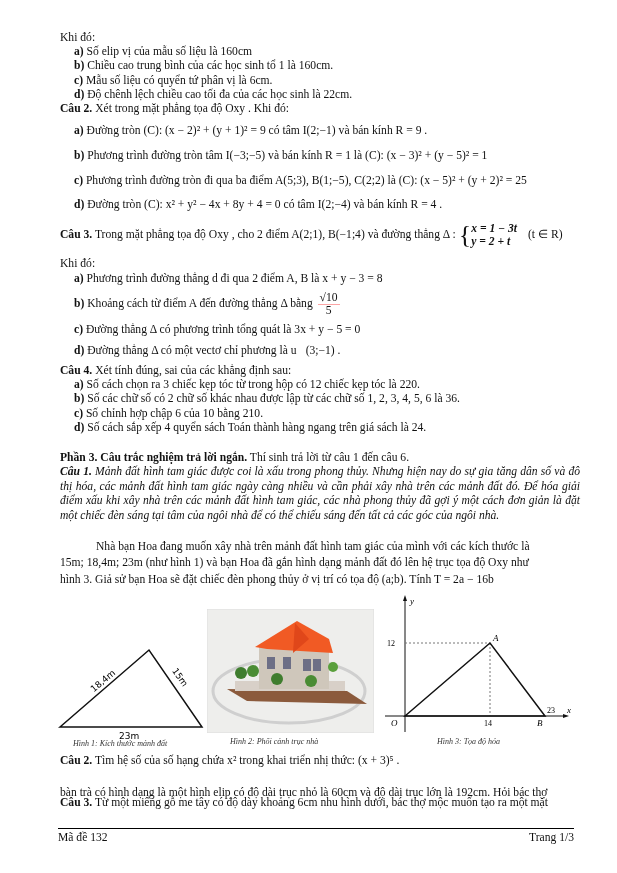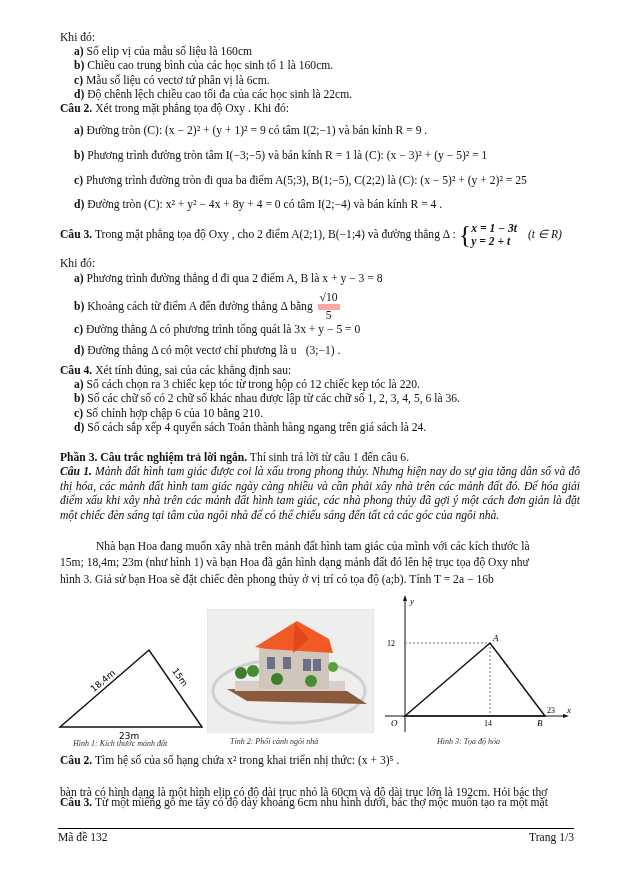--- a/index.html
+++ b/index.html
@@ -1,38 +1,38 @@
 <!DOCTYPE html>
 <html><head>
 <meta charset="utf-8">
 <style>
   html, body { margin:0; padding:0; background:#ffffff; }
   body { width:617px; height:873px; position:relative; overflow:hidden;
          font-family:"Liberation Serif", serif; color:#111; font-size:11.6px; }
   .ln { position:absolute; left:60px; white-space:nowrap; line-height:14px; }
   .ind { left:74px; }
   .b { font-weight:bold; }
-  .m { font-style:italic; }
+  .m { }
   .para { position:absolute; left:60px; width:520px; line-height:14.6px; text-align:justify;font-style:italic; }
   .fig { position:absolute; }
   .cap { position:absolute; font-style:italic; font-size:8px; color:#333; white-space:nowrap; }
   .footer-line { position:absolute; left:58px; width:516px; top:828px; border-top:1px solid #000; }
   .frac { display:inline-block; vertical-align:middle; text-align:center; line-height:12px; margin:0 2px; }
-  .frac .num { display:block; border-bottom:6px solid #fca5a5; padding:0 2px;text-align:center; }
+  .frac .num { display:block; border-bottom:1px solid #fca5a5; padding:0 2px;text-align:center; }
   .frac .den { display:block; }
   .brace { display:inline-block; vertical-align:middle; font-size:26px; line-height:26px; }
   .sys { display:inline-block; vertical-align:middle; line-height:13px; font-style:italic;font-weight:bold; }
 </style>
 </head>
 <body>
 
 <div class="ln" style="top:31px">Khi đó:</div>
 <div class="ln ind" style="top:45px"><span class="b">a)</span> <span>Số elip vị của mẫu số liệu là 160cm</span></div>
 <div class="ln ind" style="top:59px"><span class="b">b)</span> <span>Chiều cao trung bình của các học sinh tổ 1 là 160cm.</span></div>
-<div class="ln ind" style="top:74px"><span class="b">c)</span> <span>Mẫu số liệu có vectơ tứ phân vị là 6cm.</span></div>
+<div class="ln ind" style="top:74px"><span class="b">c)</span> <span>Mẫu số liệu có quyển tứ phân vị là 6cm.</span></div>
 <div class="ln ind" style="top:88px"><span class="b">d)</span> <span>Độ chênh lệch chiều cao tối đa của các học sinh là 22cm.</span></div>
 
 <div class="ln" style="top:102px"><span class="b">Câu 2.</span> <span>Xét trong mặt phẳng tọa độ Oxy . Khi đó:</span></div>
 <div class="ln ind" style="top:124px"><span class="b">a)</span> <span>Đường tròn (C): (x − 2)² + (y + 1)² = 9 có tâm I(2;−1) và bán kính R = 9 .</span></div>
 <div class="ln ind" style="top:149px"><span class="b">b)</span> <span>Phương trình đường tròn tâm I(−3;−5) và bán kính R = 1 là (C): (x − 3)² + (y − 5)² = 1</span></div>
 <div class="ln ind" style="top:174px"><span class="b">c)</span> <span>Phương trình đường tròn đi qua ba điểm A(5;3), B(1;−5), C(2;2) là (C): (x − 5)² + (y + 2)² = 25</span></div>
 <div class="ln ind" style="top:198px"><span class="b">d)</span> <span>Đường tròn (C): x² + y² − 4x + 8y + 4 = 0 có tâm I(2;−4) và bán kính R = 4 .</span></div>
 
 <div class="ln" style="top:222px">
   <span class="b">Câu 3.</span> <span>Trong mặt phẳng tọa độ Oxy , cho 2 điểm A(2;1), B(−1;4) và đường thẳng Δ :</span>
@@ -76,21 +76,21 @@
   <rect x="96" y="50" width="8" height="12" fill="#6d6f86"></rect>
   <rect x="106" y="50" width="8" height="12" fill="#6d6f86"></rect>
   <polygon points="48,38 90,12 122,30 126,44 60,40" fill="#f15a24"></polygon>
   <polygon points="88,14 102,30 86,44" fill="#e0471a"></polygon>
   <circle cx="34" cy="64" r="6" fill="#3f7d2e"></circle>
   <circle cx="46" cy="62" r="6" fill="#4a8c34"></circle>
   <circle cx="70" cy="70" r="6" fill="#3f7d2e"></circle>
   <circle cx="104" cy="72" r="6" fill="#4a8c34"></circle>
   <circle cx="126" cy="58" r="5" fill="#5aa03c"></circle>
 </svg>
-<div class="cap" style="left:230px; top:737px">Tính 2: Phối cảnh ngôi nhà</div>
+<div class="cap" style="left:230px; top:737px">Hình 2: Phối cảnh trục nhà</div>
 
 <svg class="fig" style="left:375px; top:592px" width="200" height="145">
   <line x1="30" y1="140" x2="30" y2="6" stroke="#111" stroke-width="1"></line>
   <polygon points="30,3 28,9 32,9" fill="#111"></polygon>
   <line x1="10" y1="124" x2="190" y2="124" stroke="#111" stroke-width="1"></line>
   <polygon points="194,124 188,122 188,126" fill="#111"></polygon>
   <line x1="30" y1="51" x2="115" y2="51" stroke="#777" stroke-dasharray="2,2"></line>
   <line x1="115" y1="51" x2="115" y2="124" stroke="#777" stroke-dasharray="2,2"></line>
   <polygon points="30,124 115,51 170,124" fill="none" stroke="#111" stroke-width="1.5"></polygon>
   <text x="35" y="12" font-size="9" font-style="italic">y</text>

